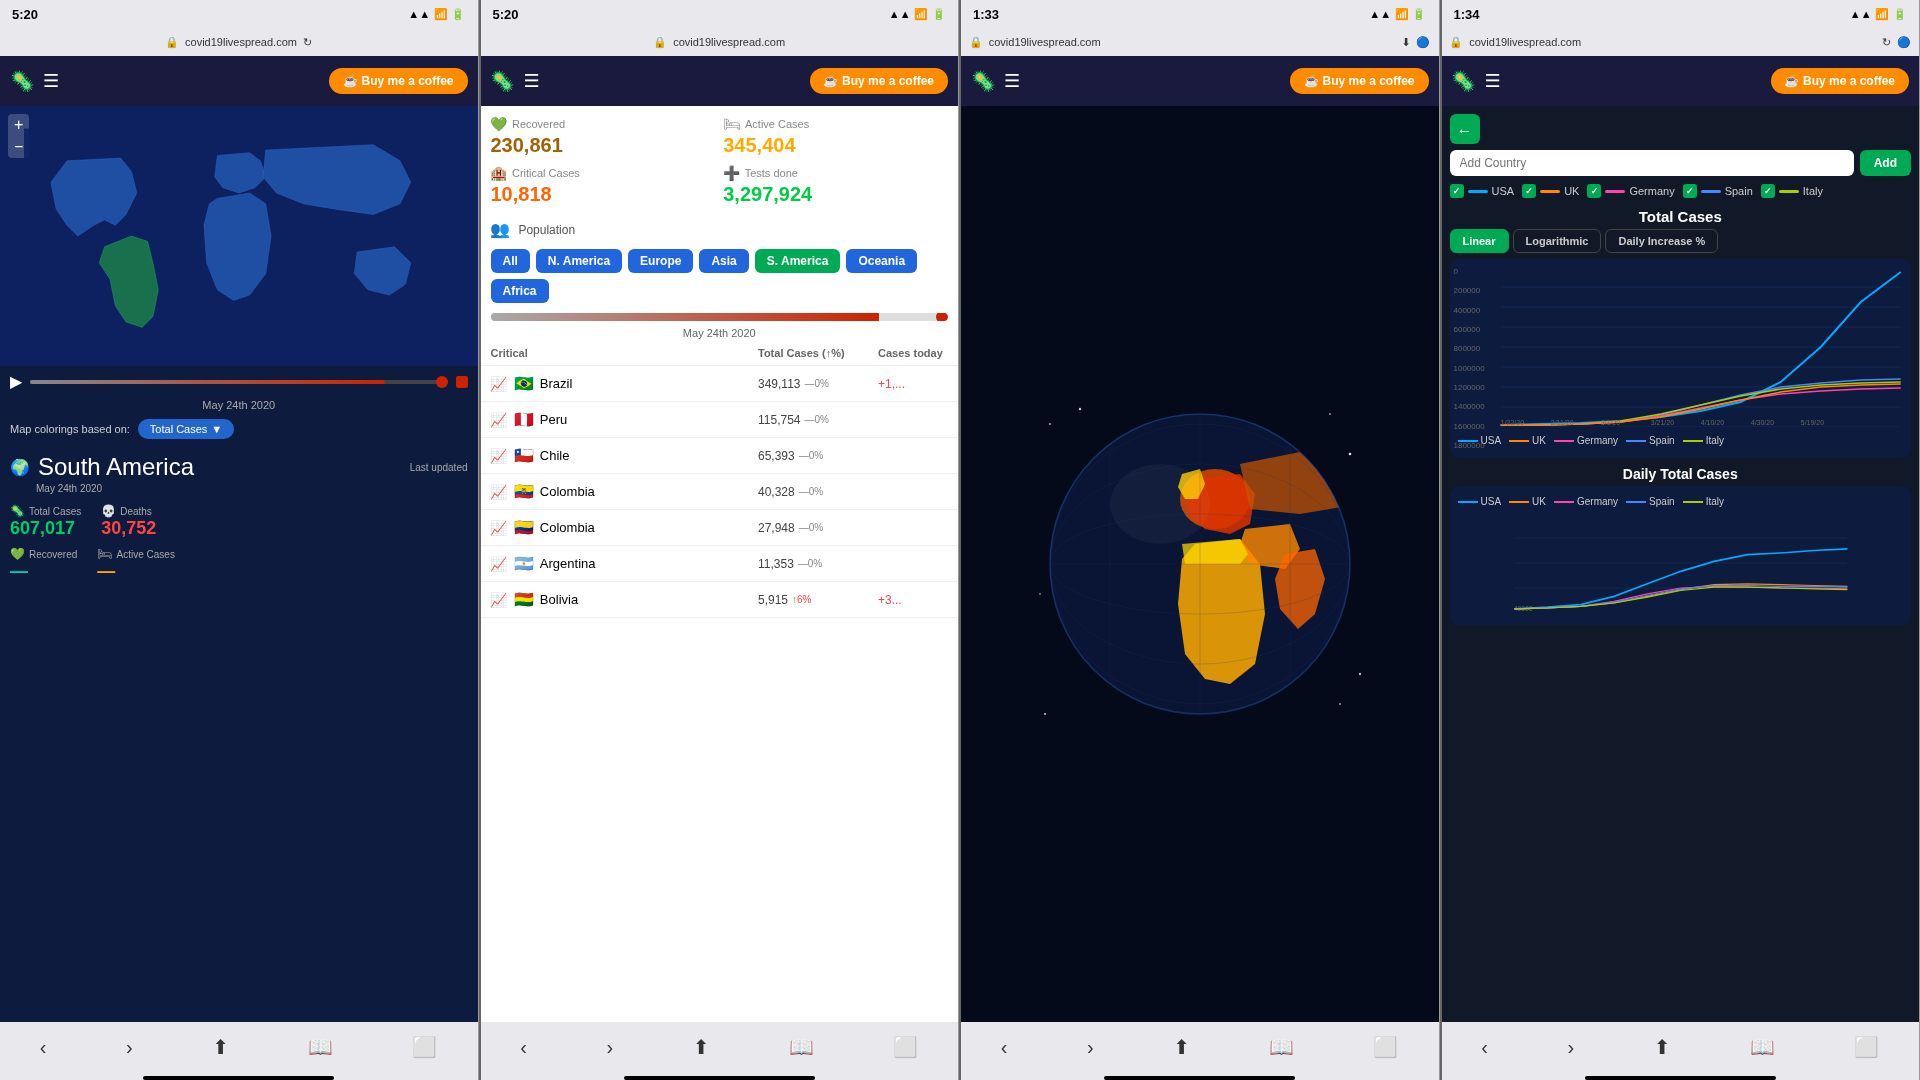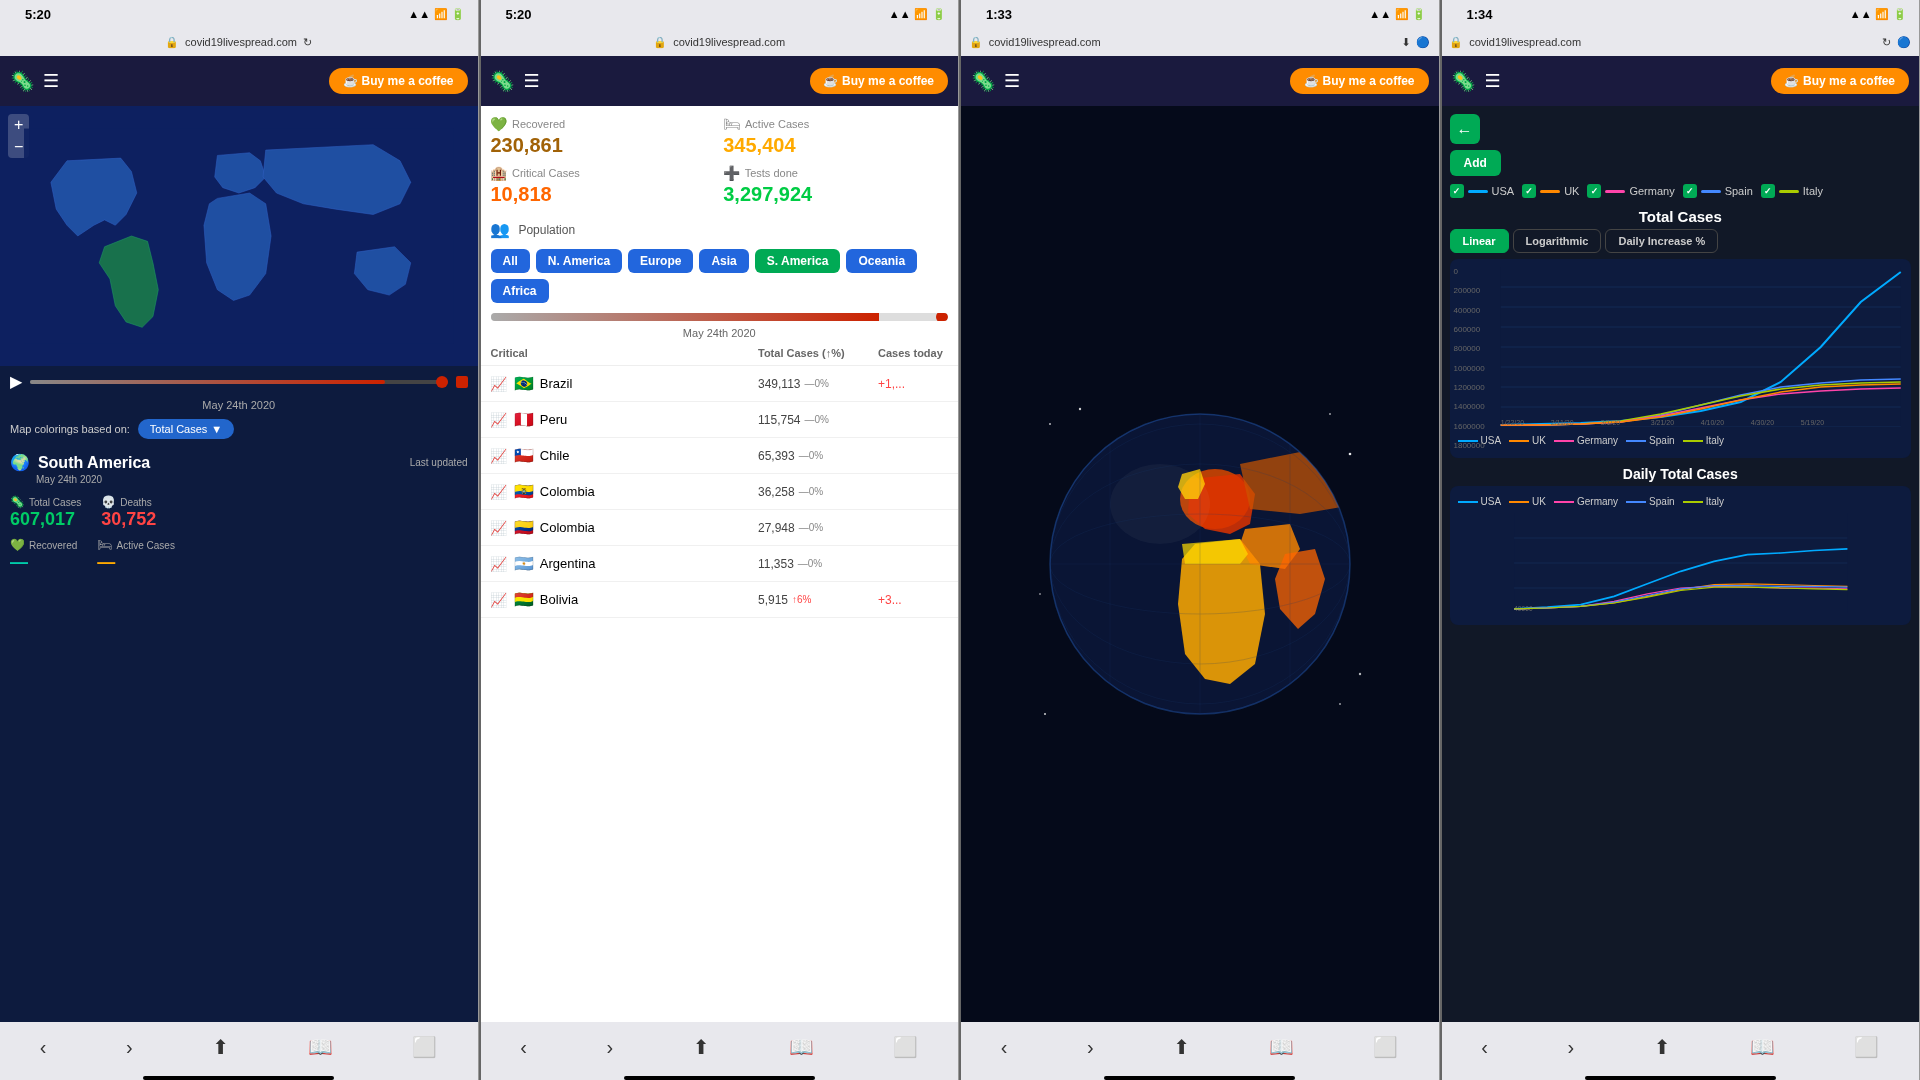--- a/index.html
+++ b/index.html
@@ -28,21 +28,21 @@
       background: #e8e8ed;
       display: flex;
       justify-content: space-between;
       align-items: center;
       padding: 4px 12px;
       font-size: 12px;
       font-weight: 600;
       color: #000;
       height: 28px;
     }
-    .status-bar .time { font-weight: 700; font-size: 13px; margin-left: 13px; }
+    .status-bar .time { font-weight: 700; font-size: 13px; }
     .status-icons { display: flex; gap: 4px; align-items: center; font-size: 11px; }
 
     .address-bar {
       background: #e8e8ed;
       display: flex;
       align-items: center;
       justify-content: center;
       gap: 6px;
       padding: 4px 8px;
       font-size: 11px;
@@ -179,21 +179,21 @@
       gap: 4px;
     }
 
     .region-title {
       display: flex;
       align-items: center;
       gap: 8px;
       padding: 8px 10px 2px;
     }
     .region-icon { color: #fff; font-size: 16px; }
-    .region-name { color: #fff; font-size: 16px; font-weight: 700; text-align: center; }
+    .region-name { color: #fff; font-size: 24px; font-weight: 400; text-align: center; }
     .last-updated { color: #aaa; font-size: 10px; margin-left: auto; }
 
     .region-date { color: #aaa; font-size: 10px; padding: 0 10px 6px 36px; }
 
     .stats-row {
       display: flex;
       padding: 4px 10px;
       gap: 20px;
     }
     .stat-item { display: flex; flex-direction: column; }
@@ -702,21 +702,21 @@
     </div>
     <div class="cases-today "></div>
   </div>
           <div class="country-row">
     <div class="country-name-cell">
       <span class="chart-icon">📈</span>
       <span class="flag">🇪🇨</span>
       <span class="country-name">Colombia</span>
     </div>
     <div class="cases-cell">
-      <span>36,258</span>
+      <span>40,328</span>
       <span class="pct" style="color:#888;">—0%</span>
     </div>
     <div class="cases-today "></div>
   </div>
           <div class="country-row">
     <div class="country-name-cell">
       <span class="chart-icon">📈</span>
       <span class="flag">🇨🇴</span>
       <span class="country-name">Colombia</span>
     </div>
@@ -884,20 +884,21 @@
     <span class="virus-icon">🦠</span>
     <span class="menu-icon">☰</span>
     <button class="coffee-btn">☕ Buy me a coffee</button>
   </div>
 
   <div class="phone4-content">
 
     <button class="back-btn">←</button>
 
     <div class="add-country-row">
+      <input class="add-country-input" type="text" placeholder="Add Country" style="">
       <button class="add-btn">Add</button>
     </div>
 
     <div class="legend-row">
       <div class="legend-item">
         <div class="legend-check" style="background:#00aa55;">✓</div>
         <div class="legend-dot" style="background:#00aaff;"></div>
         <span class="legend-text">USA</span>
       </div>
       <div class="legend-item">

